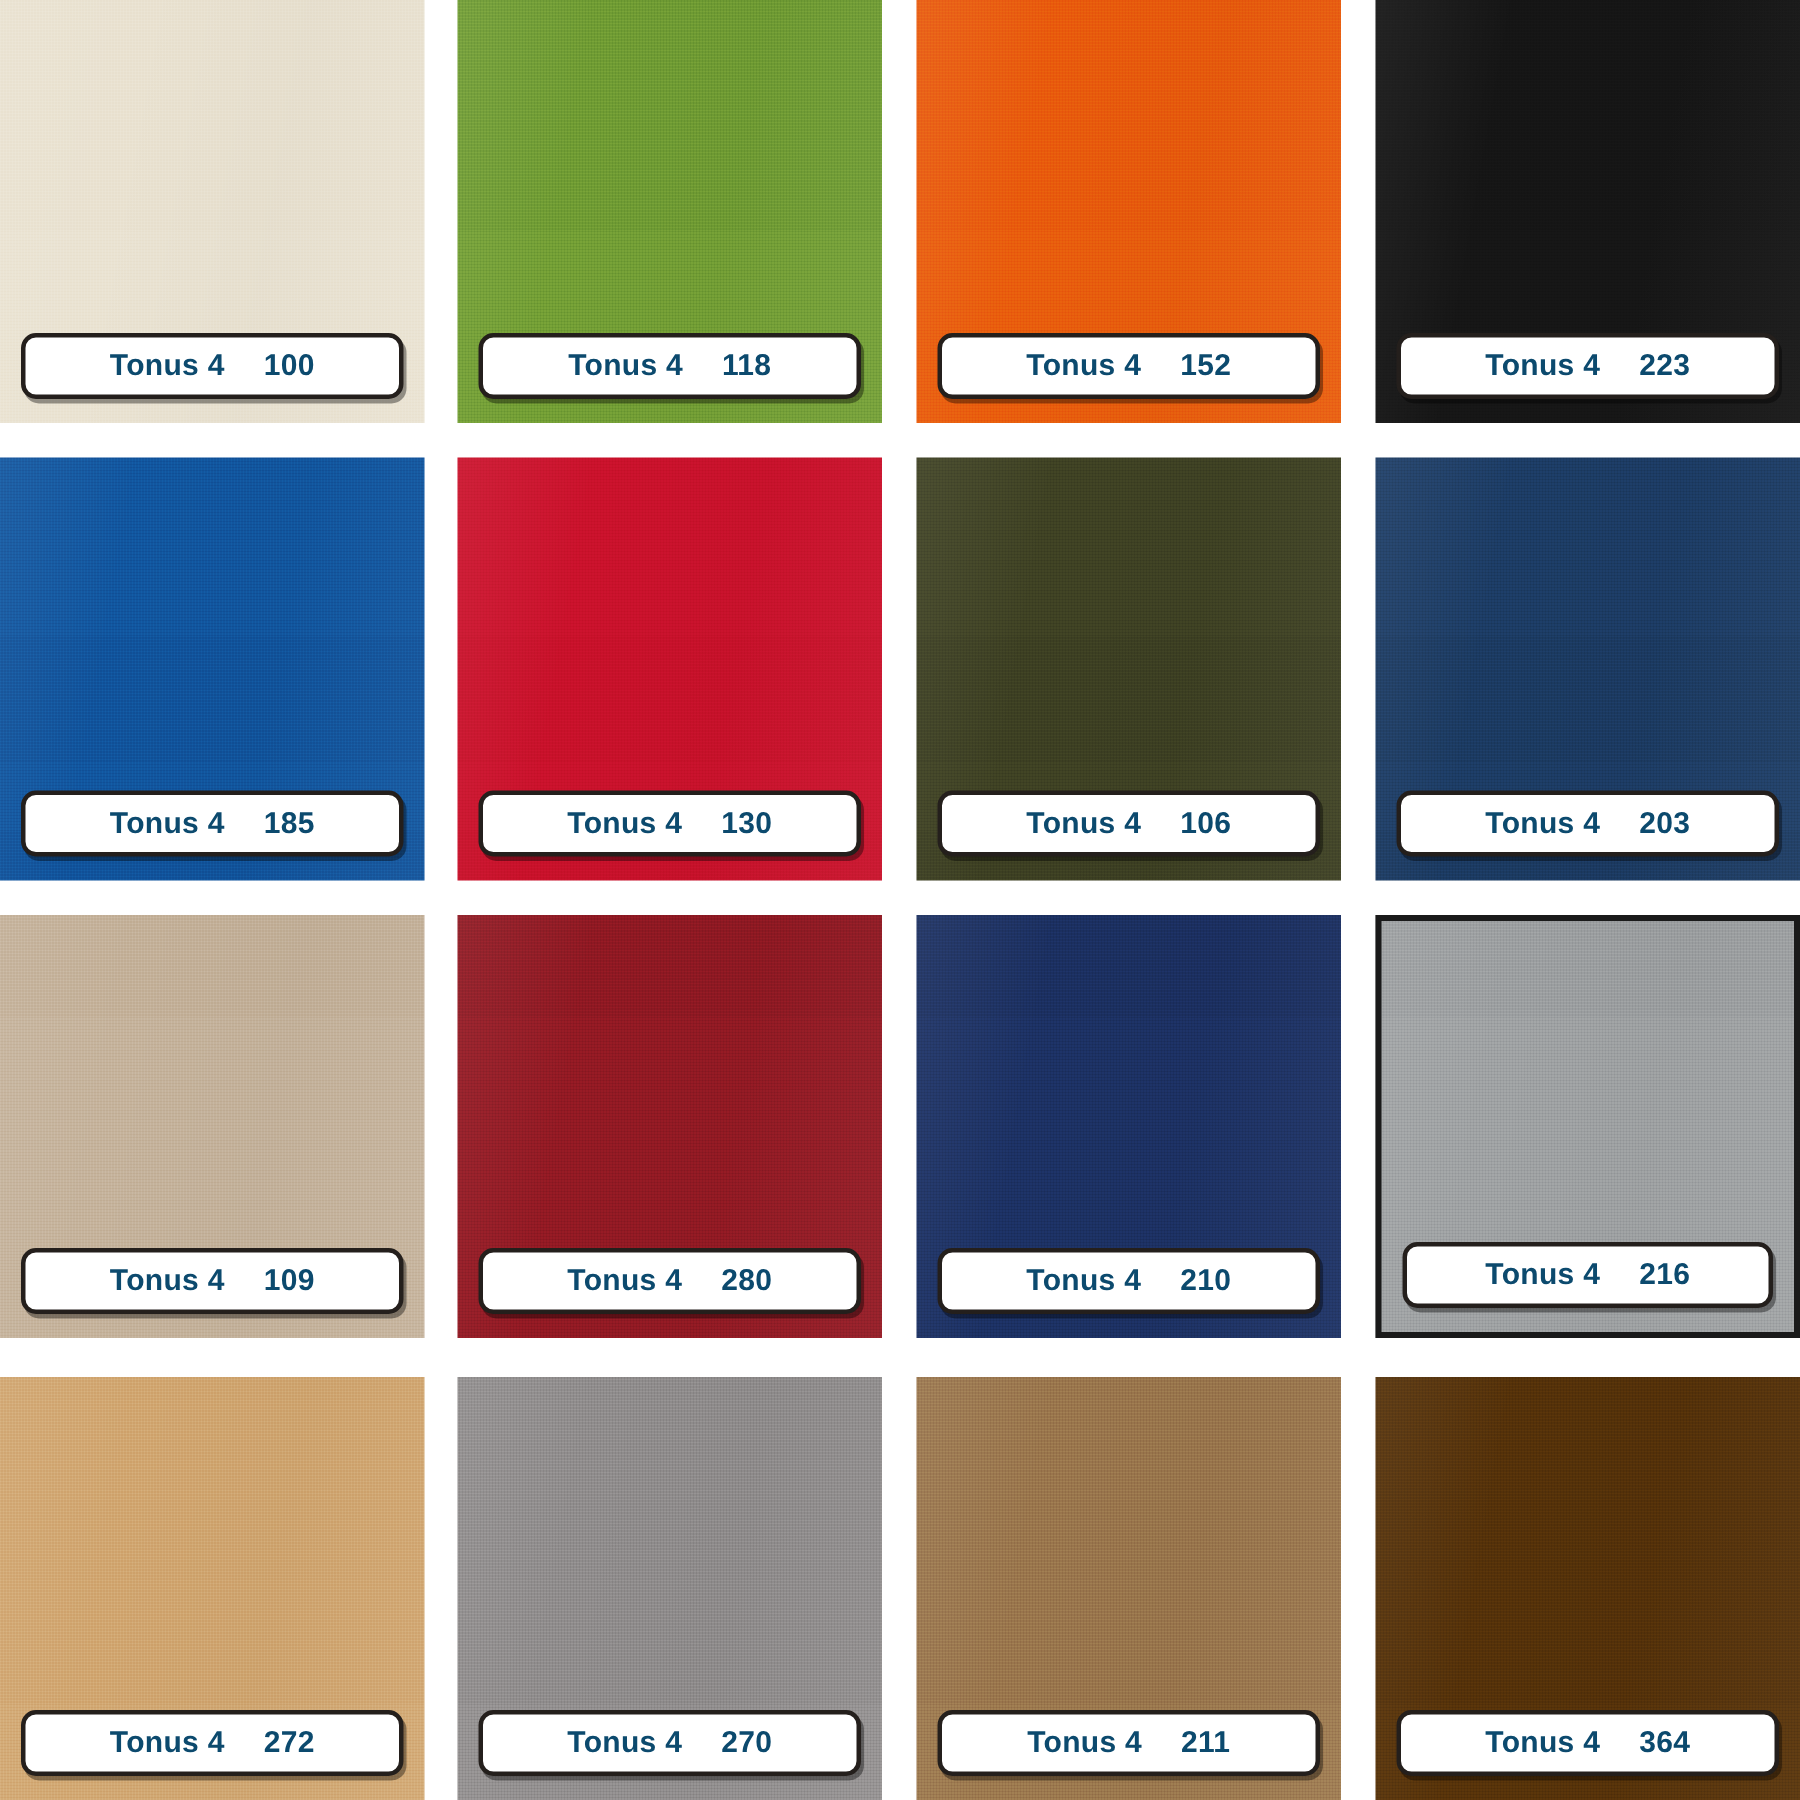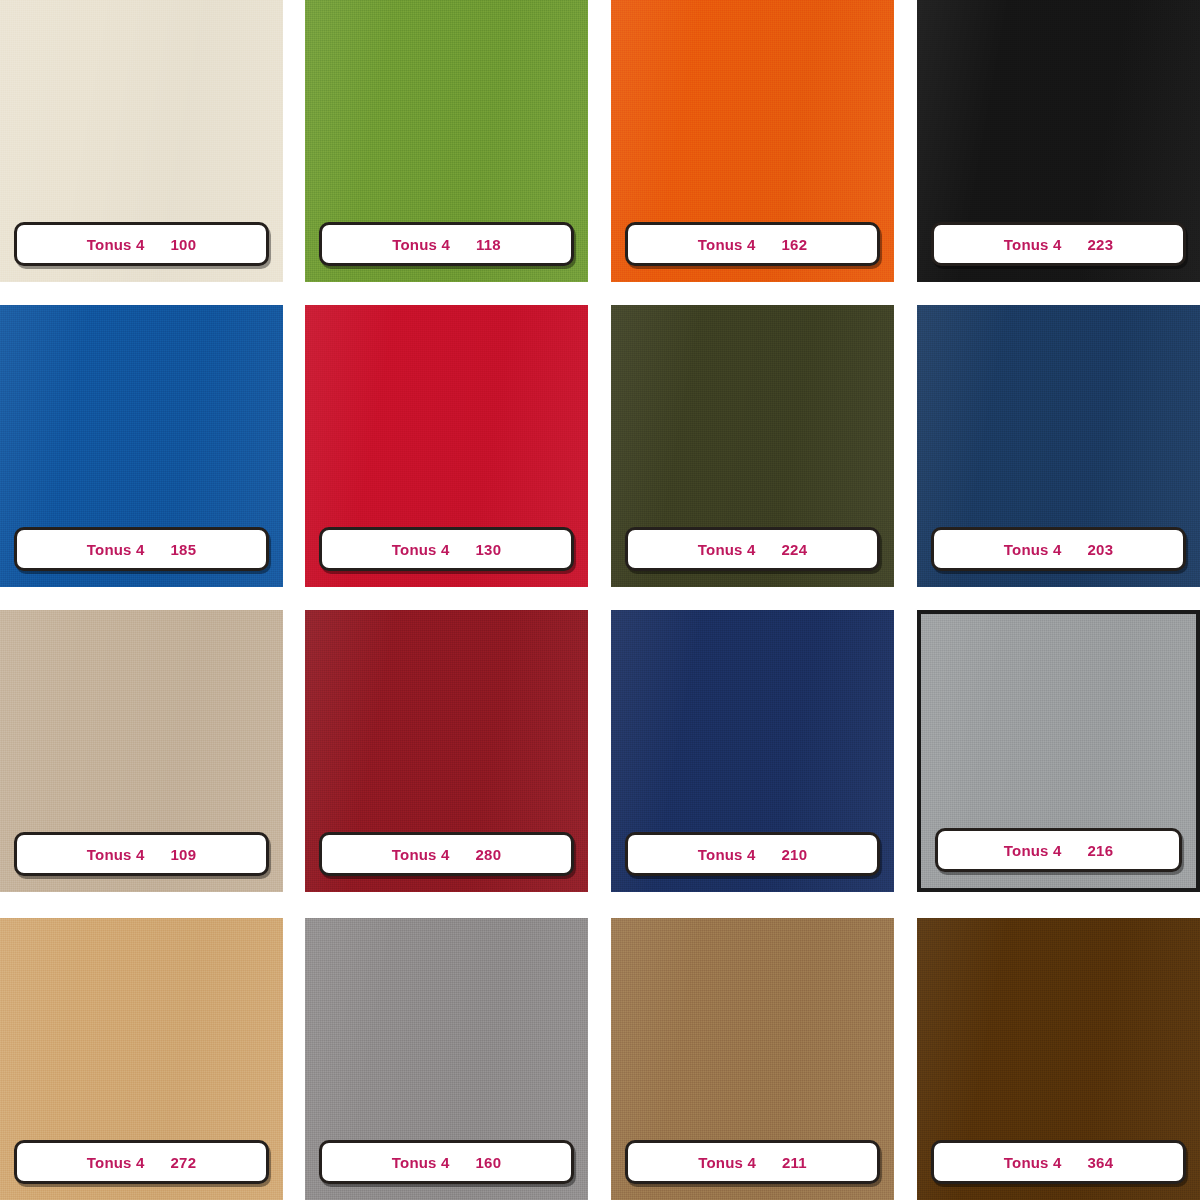--- a/index.html
+++ b/index.html
@@ -73,24 +73,24 @@
     box-shadow: 2px 3px 0 rgba(0,0,0,0.38);
     display: flex;
     align-items: center;
     justify-content: center;
     gap: 26px;
     z-index: 4;
   }
 
   .label-brand,
   .label-code {
-    color: #be185d;
+    color: #0c4a6e;
     font-family: "Liberation Sans", sans-serif;
     font-weight: bold;
-    font-size: 15px;
+    font-size: 20px;
     letter-spacing: 0.2px;
     line-height: 1;
     white-space: nowrap;
   }
 </style>
 </head>
 <body>
 
 <div id="swatch-grid">
     <div class="swatch" style="left: 0px; top: 0px; width: 283px; height: 282px; background: rgb(234, 227, 210);">
@@ -107,21 +107,21 @@
       <div class="label-plate">
         <span class="label-brand">Tonus 4</span>
         <span class="label-code">118</span>
       </div>
     </div>
     <div class="swatch" style="left: 611px; top: 0px; width: 283px; height: 282px; background: rgb(232, 90, 12);">
       <div class="weave"></div>
       <div class="sheen"></div>
       <div class="label-plate">
         <span class="label-brand">Tonus 4</span>
-        <span class="label-code">162</span>
+        <span class="label-code">152</span>
       </div>
     </div>
     <div class="swatch" style="left: 917px; top: 0px; width: 283px; height: 282px; background: rgb(21, 21, 21);">
       <div class="weave"></div>
       <div class="sheen"></div>
       <div class="label-plate">
         <span class="label-brand">Tonus 4</span>
         <span class="label-code">223</span>
       </div>
     </div>
@@ -139,21 +139,21 @@
       <div class="label-plate">
         <span class="label-brand">Tonus 4</span>
         <span class="label-code">130</span>
       </div>
     </div>
     <div class="swatch" style="left: 611px; top: 305px; width: 283px; height: 282px; background: rgb(60, 63, 34);">
       <div class="weave"></div>
       <div class="sheen"></div>
       <div class="label-plate">
         <span class="label-brand">Tonus 4</span>
-        <span class="label-code">224</span>
+        <span class="label-code">106</span>
       </div>
     </div>
     <div class="swatch" style="left: 917px; top: 305px; width: 283px; height: 282px; background: rgb(27, 58, 97);">
       <div class="weave"></div>
       <div class="sheen"></div>
       <div class="label-plate">
         <span class="label-brand">Tonus 4</span>
         <span class="label-code">203</span>
       </div>
     </div>
@@ -195,21 +195,21 @@
       <div class="label-plate">
         <span class="label-brand">Tonus 4</span>
         <span class="label-code">272</span>
       </div>
     </div>
     <div class="swatch" style="left: 305px; top: 918px; width: 283px; height: 282px; background: rgb(143, 140, 140);">
       <div class="weave"></div>
       <div class="sheen"></div>
       <div class="label-plate">
         <span class="label-brand">Tonus 4</span>
-        <span class="label-code">160</span>
+        <span class="label-code">270</span>
       </div>
     </div>
     <div class="swatch" style="left: 611px; top: 918px; width: 283px; height: 282px; background: rgb(153, 117, 76);">
       <div class="weave"></div>
       <div class="sheen"></div>
       <div class="label-plate">
         <span class="label-brand">Tonus 4</span>
         <span class="label-code">211</span>
       </div>
     </div>

